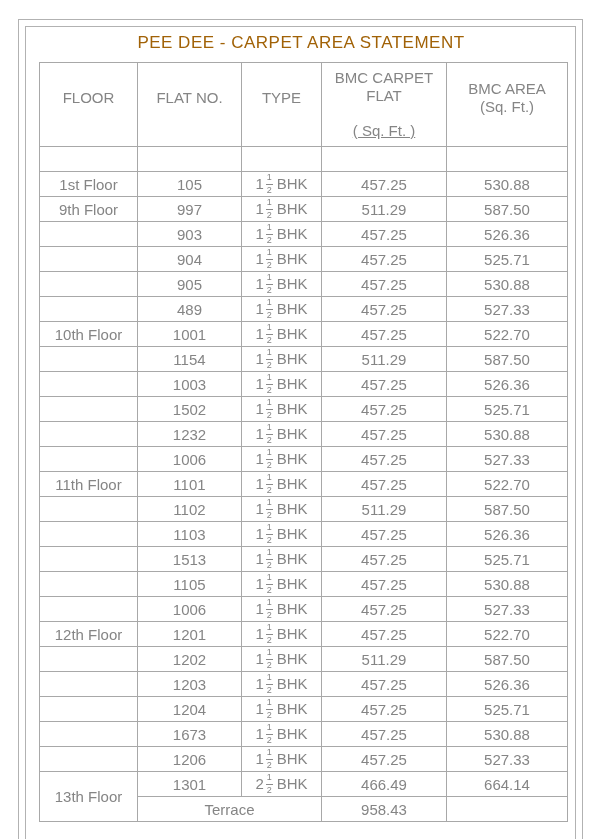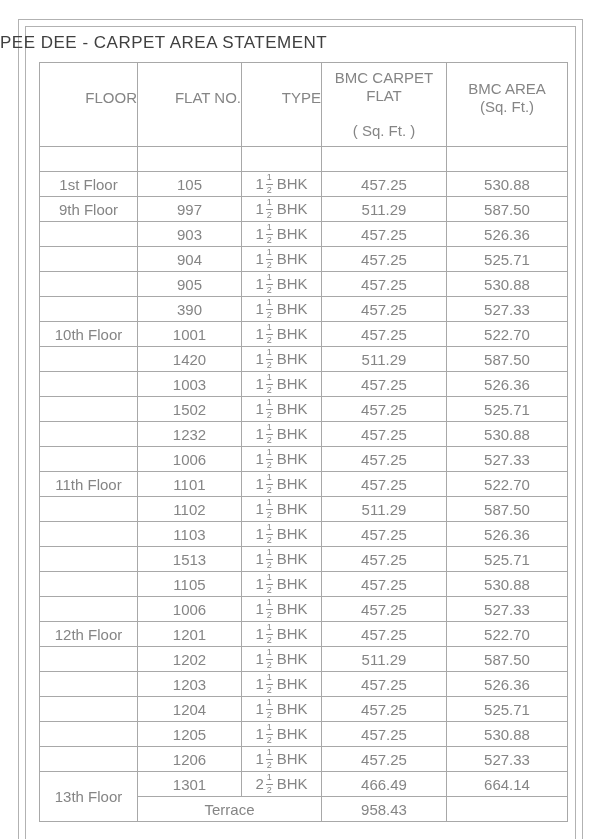--- a/index.html
+++ b/index.html
@@ -12,43 +12,43 @@
   .frame-outer{
     position:absolute;left:18px;top:19px;right:19px;bottom:-4px;
     border:1px solid #b2b2b2;border-bottom:none;
   }
   .frame-inner{
     position:absolute;left:25px;top:26px;right:26px;bottom:-4px;
     border:1px solid #b2b2b2;border-bottom:none;
   }
   .title{
     position:absolute;top:33px;left:0;right:0;
-    font-size:17px;letter-spacing:0.5px;color:#404040;
+    text-align:center;font-size:17px;letter-spacing:0.5px;color:#a16207;
   }
   table.area{
     position:absolute;left:39px;top:62px;width:528px;
     border-collapse:collapse;table-layout:fixed;
   }
   table.area col.c-floor{width:98px;}
   table.area col.c-flat{width:104px;}
   table.area col.c-type{width:80px;}
   table.area col.c-carpet{width:125px;}
   table.area col.c-area{width:121px;}
   table.area th, table.area td{
     border:1px solid #a8a8a8;
     text-align:center;vertical-align:middle;
     font-size:15px;font-weight:normal;color:#858585;
     padding:0;overflow:hidden;white-space:nowrap;
   }
   table.area thead tr{height:84px;}
   table.area tbody tr{height:25px;}
-  th .single{display:block;padding-bottom:14px;text-align:right;}
+  th .single{display:block;padding-bottom:14px;}
   th .two-line{display:block;padding-bottom:14px;line-height:18px;}
   th .three-line{display:block;line-height:18px;}
-  th .gap-line{margin-top:17px;}
+  th .gap-line{margin-top:17px;text-decoration:underline;}
   .frac{
     display:inline-block;vertical-align:-3px;text-align:center;
     font-size:9px;line-height:1.05;margin:0 4px 0 2px;color:#858585;
   }
   .frac .num{display:block;border-bottom:1px solid #8a8a8a;padding:0 1px 1px;}
   .frac .den{display:block;padding-top:1px;}
 </style>
 </head>
 <body>
 
@@ -129,35 +129,35 @@
       </tr>
       <tr>
         <td></td>
         <td>905</td>
         <td><span>1</span><span class="frac"><span class="num">1</span><span class="den">2</span></span><span>BHK</span></td>
         <td>457.25</td>
         <td>530.88</td>
       </tr>
       <tr>
         <td></td>
-        <td>390</td>
+        <td>489</td>
         <td><span>1</span><span class="frac"><span class="num">1</span><span class="den">2</span></span><span>BHK</span></td>
         <td>457.25</td>
         <td>527.33</td>
       </tr>
       <tr>
         <td>10th Floor</td>
         <td>1001</td>
         <td><span>1</span><span class="frac"><span class="num">1</span><span class="den">2</span></span><span>BHK</span></td>
         <td>457.25</td>
         <td>522.70</td>
       </tr>
       <tr>
         <td></td>
-        <td>1420</td>
+        <td>1154</td>
         <td><span>1</span><span class="frac"><span class="num">1</span><span class="den">2</span></span><span>BHK</span></td>
         <td>511.29</td>
         <td>587.50</td>
       </tr>
       <tr>
         <td></td>
         <td>1003</td>
         <td><span>1</span><span class="frac"><span class="num">1</span><span class="den">2</span></span><span>BHK</span></td>
         <td>457.25</td>
         <td>526.36</td>
@@ -248,21 +248,21 @@
       </tr>
       <tr>
         <td></td>
         <td>1204</td>
         <td><span>1</span><span class="frac"><span class="num">1</span><span class="den">2</span></span><span>BHK</span></td>
         <td>457.25</td>
         <td>525.71</td>
       </tr>
       <tr>
         <td></td>
-        <td>1205</td>
+        <td>1673</td>
         <td><span>1</span><span class="frac"><span class="num">1</span><span class="den">2</span></span><span>BHK</span></td>
         <td>457.25</td>
         <td>530.88</td>
       </tr>
       <tr>
         <td></td>
         <td>1206</td>
         <td><span>1</span><span class="frac"><span class="num">1</span><span class="den">2</span></span><span>BHK</span></td>
         <td>457.25</td>
         <td>527.33</td>

